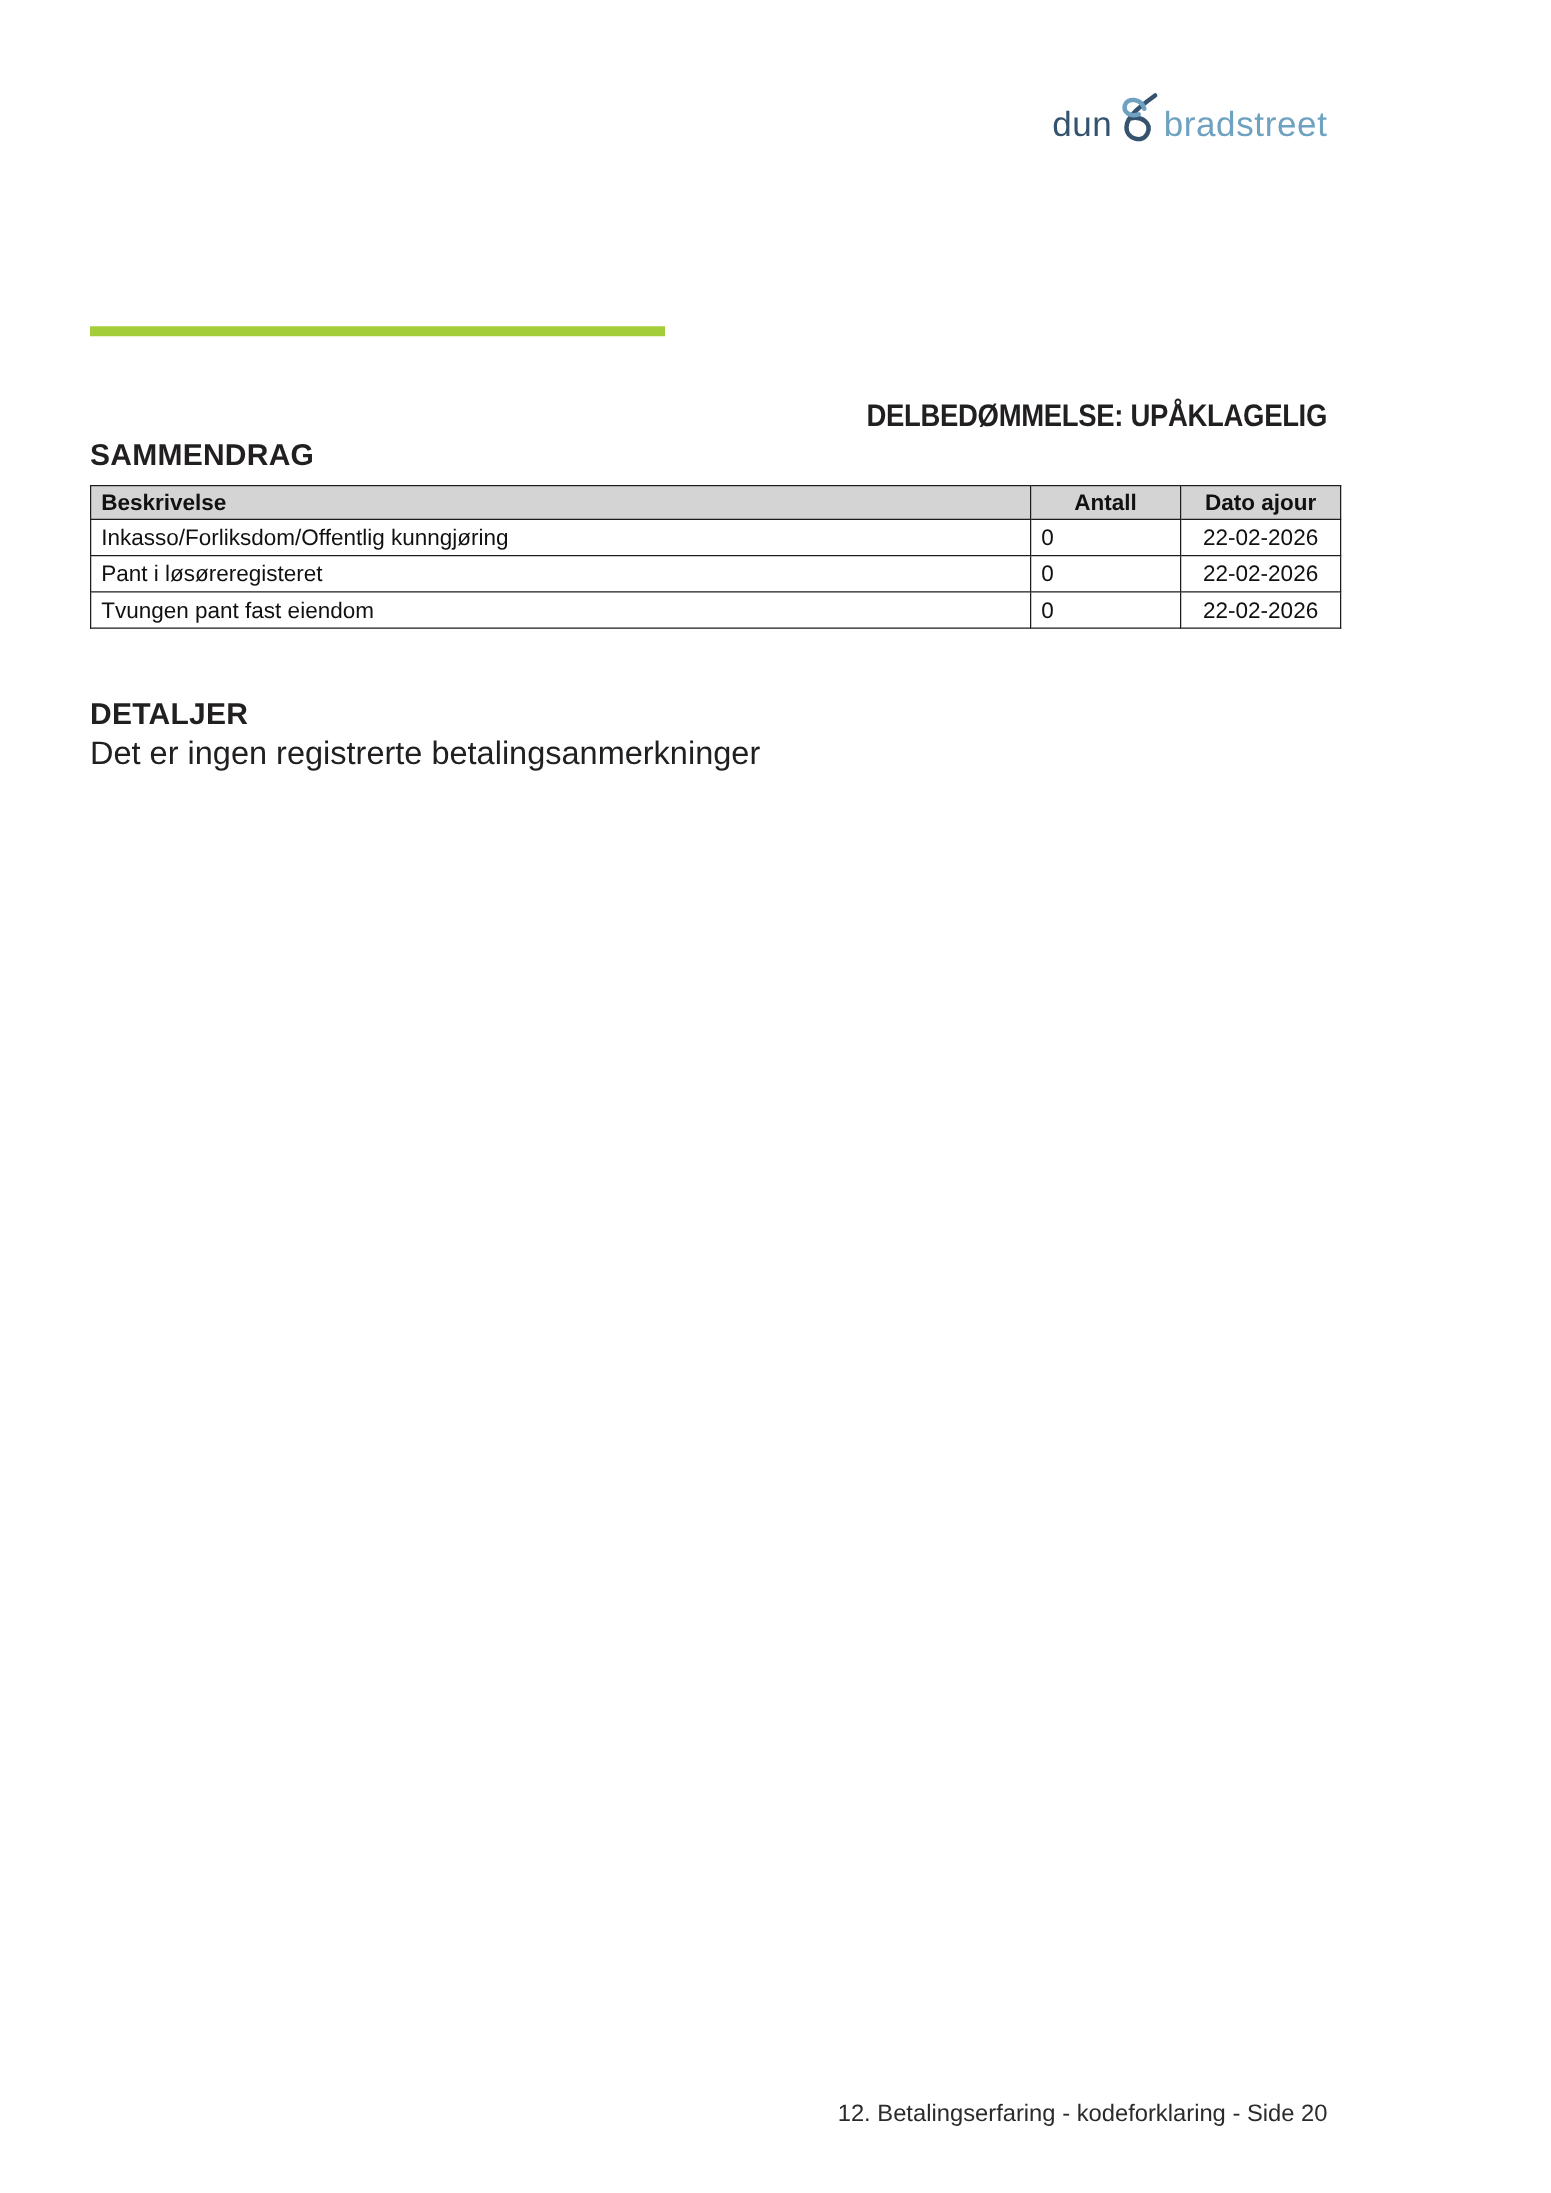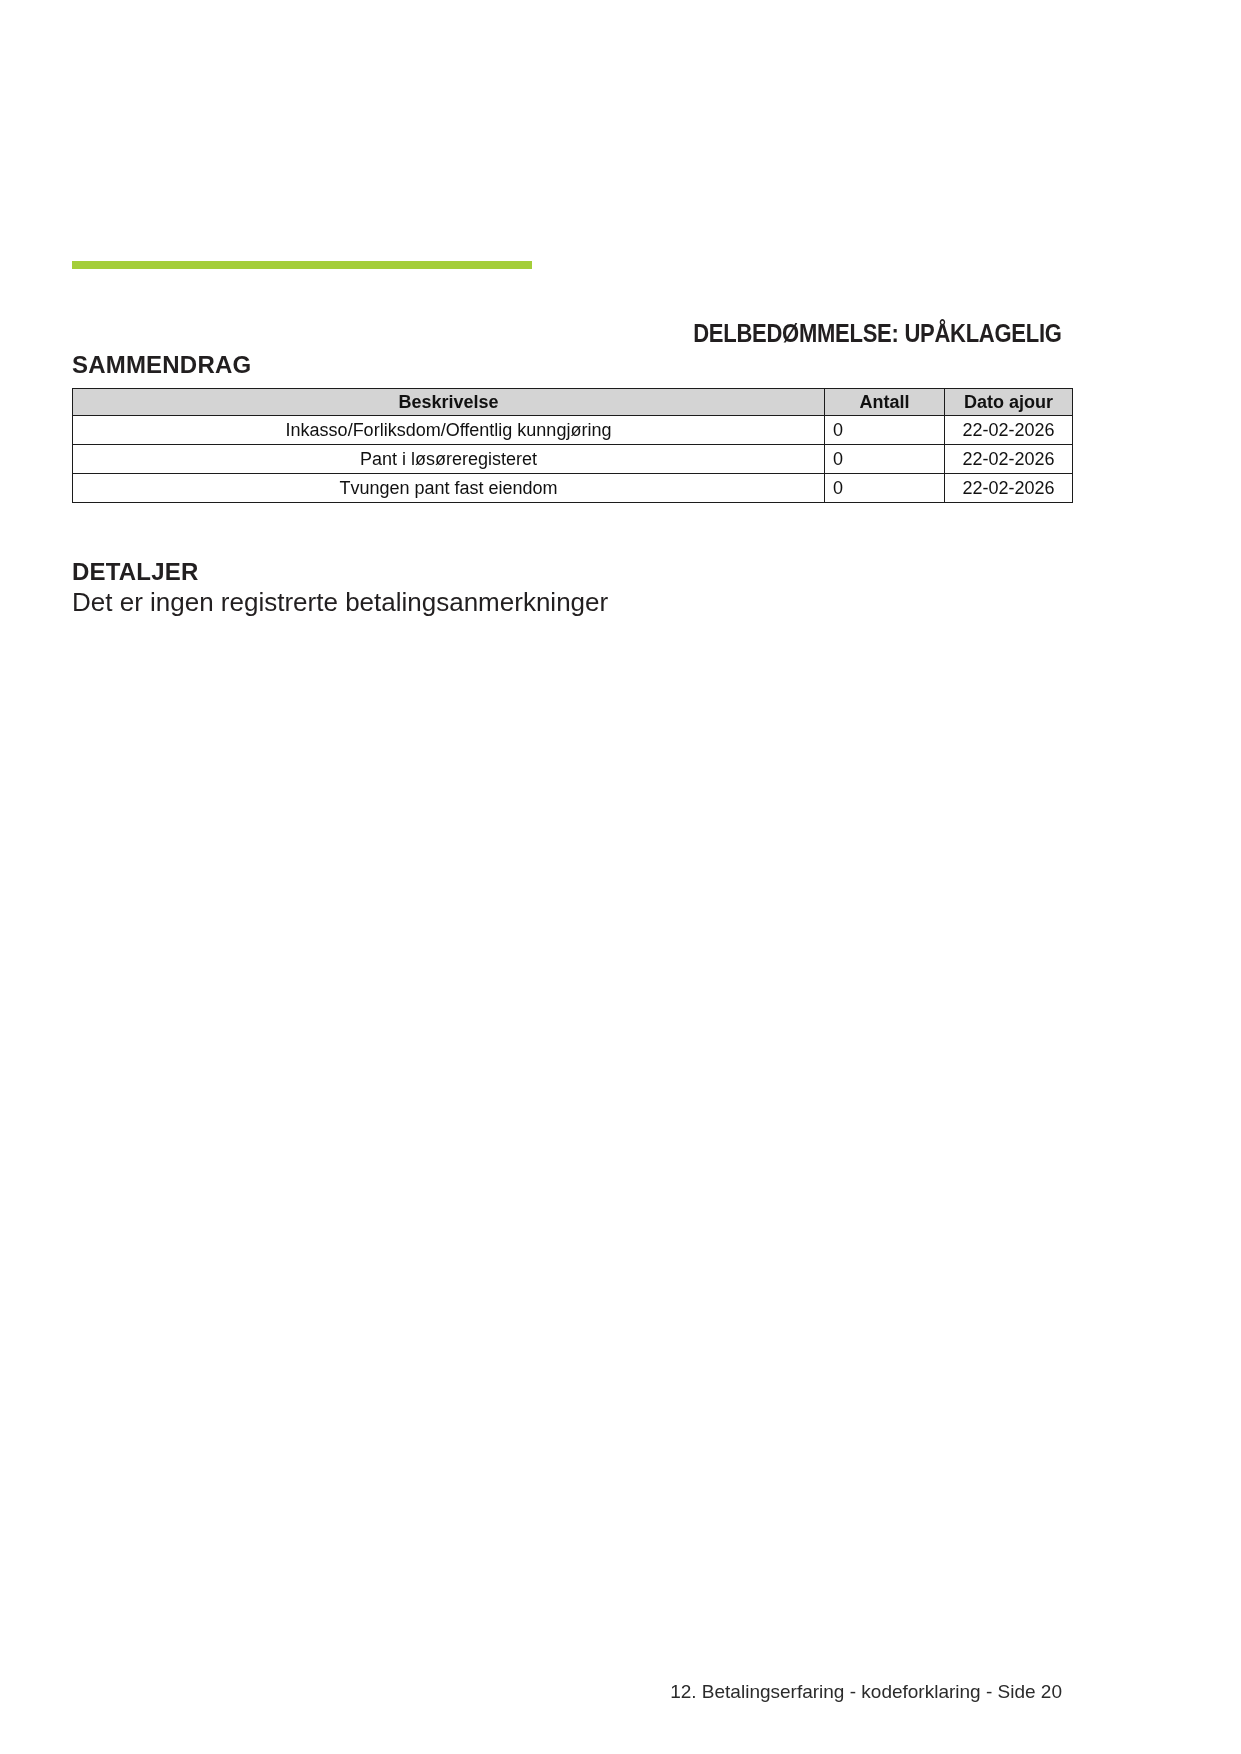--- a/index.html
+++ b/index.html
@@ -71,35 +71,43 @@
     font-size:18px;color:#111;
   }
   .summary-table th,.summary-table td{
     border:1px solid var(--border);
     padding:0 8px;overflow:hidden;white-space:nowrap;
   }
   .summary-table th{
     background:var(--table-header-bg);font-weight:700;height:27px;
   }
   .summary-table td{height:29px;background:#fff;}
-  .col-desc{width:752px;text-align:center;}
+  .col-desc{width:752px;text-align:left;}
   .col-antall{width:120px;}
   .col-dato{width:128px;text-align:center;}
 
   
   .page-footer{
     position:absolute;right:179px;top:1681px;
     font-size:19px;color:#2b2b2b;white-space:nowrap;
   }
 </style>
 </head>
 <body>
 
 <div class="page">
 
+  <header class="logo">
+    <span class="logo-word logo-dun">dun</span>
+    <svg class="logo-amp" viewBox="0 0 44 56" fill="none" stroke-width="4.4" stroke-linecap="round">
+      <path class="amp-dark" d="M38 4 C27 12 10 24 10 35 C10 47 26 51 30.5 41 C35 31 25 23.5 13.5 26.5"></path>
+      <path class="amp-light" d="M27.5 17 C24.5 7 11 5.5 8.5 13.5 C6.5 20.5 14 25.5 22 22.5"></path>
+    </svg>
+    <span class="logo-word logo-bradstreet">bradstreet</span>
+  </header>
 
 
   <div class="accent-bar"></div>
 
   <div class="assessment"><span class="condense-r">DELBEDØMMELSE: UPÅKLAGELIG</span></div>
 
   <h2 class="subheading sammendrag">SAMMENDRAG</h2>
 
   <table class="summary-table">
     <thead>

